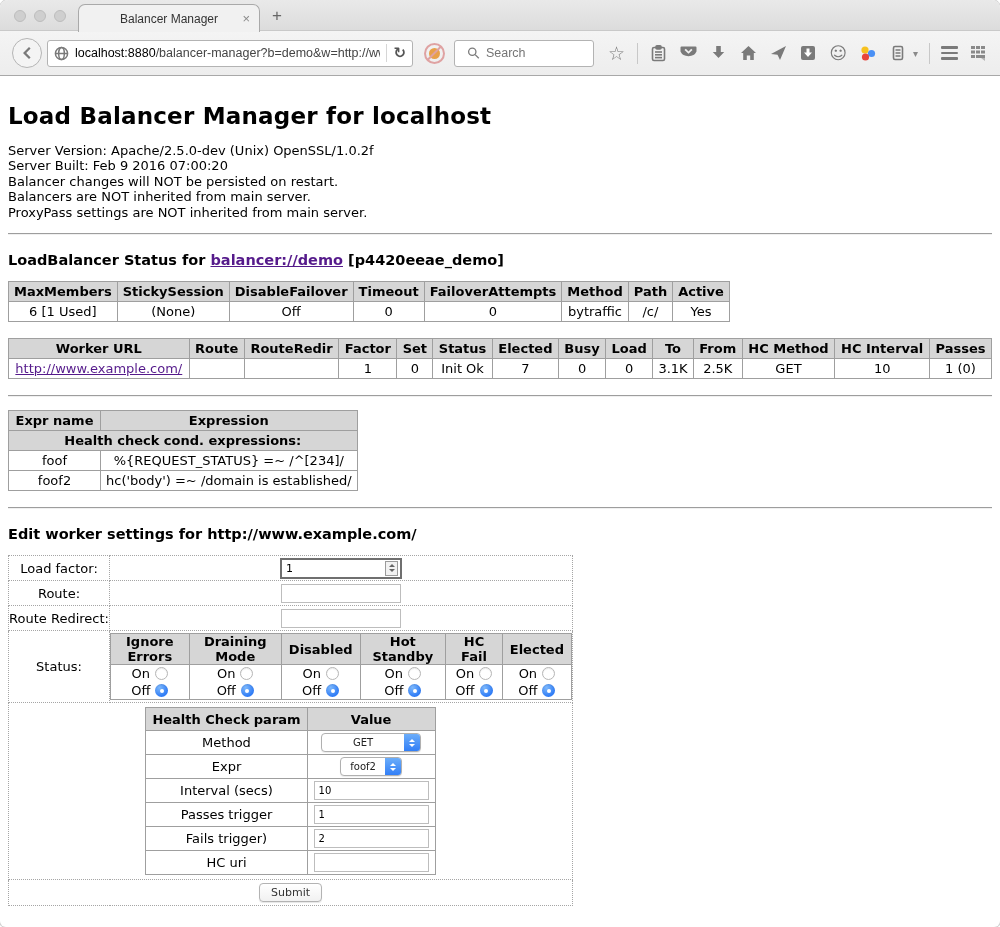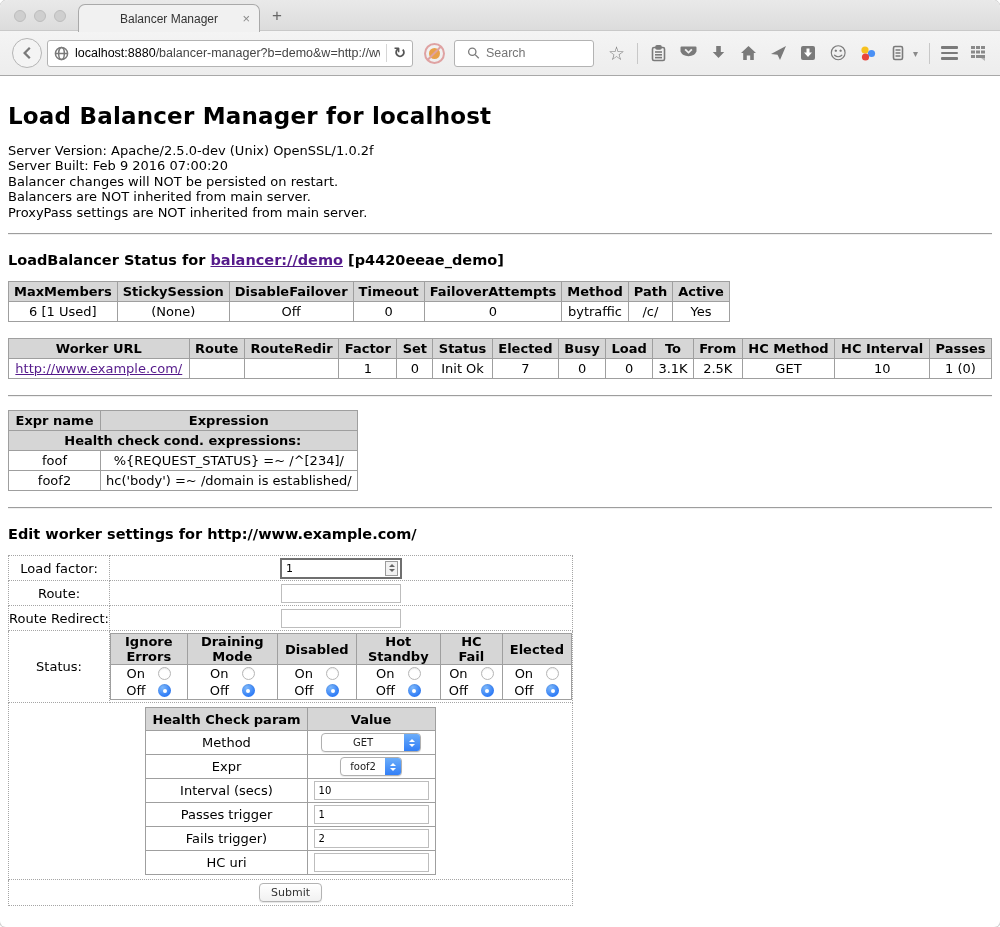--- a/index.html
+++ b/index.html
@@ -87,21 +87,21 @@
   .numwrap input { border:none; outline:none; flex:1; font:11px "DejaVu Sans", sans-serif; padding:0 4px; min-width:0; }
   .spinner { width:13px; height:15px; border:1px solid #9b9b9b; background:#f2f2f2; margin-right:2px;
              display:flex; flex-direction:column; align-items:center; justify-content:center; gap:2px; }
   .spinner i { width:0; height:0; border-left:3px solid transparent; border-right:3px solid transparent; }
   .spinner .up { border-bottom:3px solid #666; }
   .spinner .dn { border-top:3px solid #666; }
   td.nest { padding:0; }
   table.statustab { border-collapse:collapse; margin:2px 0; }
   table.statustab th, table.statustab td { border:1px solid #9f9f9f; font-size:13px; padding:0 7px; }
   table.statustab th { background:#d6d6d6; }
-  .radioline { display:flex; align-items:center; justify-content:center; gap:13px; line-height:17px; }
+  .radioline { display:flex; align-items:center; justify-content:center; gap:5px; line-height:17px; }
   .radio { width:13px; height:13px; border-radius:50%; background:#fff; border:1px solid #b6b6b6; box-shadow:inset 0 1px 1px rgba(0,0,0,.08); }
   .radio.checked { border:none; background:radial-gradient(circle at 35% 28%, #7db8fb 0%, #2f7cf6 70%); position:relative; }
   .radio.checked::after { content:""; position:absolute; left:4.5px; top:4.5px; width:4px; height:4px; border-radius:50%; background:#fff; }
   table.hctab { border-collapse:collapse; margin:4px auto; }
   table.hctab th, table.hctab td { border:1px solid #9f9f9f; font-size:13px; text-align:center; padding:2px 6px; height:23px; }
   table.hctab th { background:#d6d6d6; }
   input.hcinput { width:115px; height:19px; border:1px solid #bdbdbd; font:10px "DejaVu Sans", sans-serif; padding:1px 4px; text-align:left; }
   .macselect { display:inline-flex; align-items:center; height:19px; border:1px solid #b0b0b0; border-radius:4px; background:#fff; overflow:hidden; vertical-align:middle; box-shadow:0 1px 1px rgba(0,0,0,.08); }
   .macselect .sel-label { font-size:10px; color:#222; padding:0 8px; flex:1; text-align:center; }
   .macselect .sel-btn { width:16px; height:19px; background:linear-gradient(#6fb0fa,#2f7cf6); display:flex; flex-direction:column; align-items:center; justify-content:center; gap:2px; }

